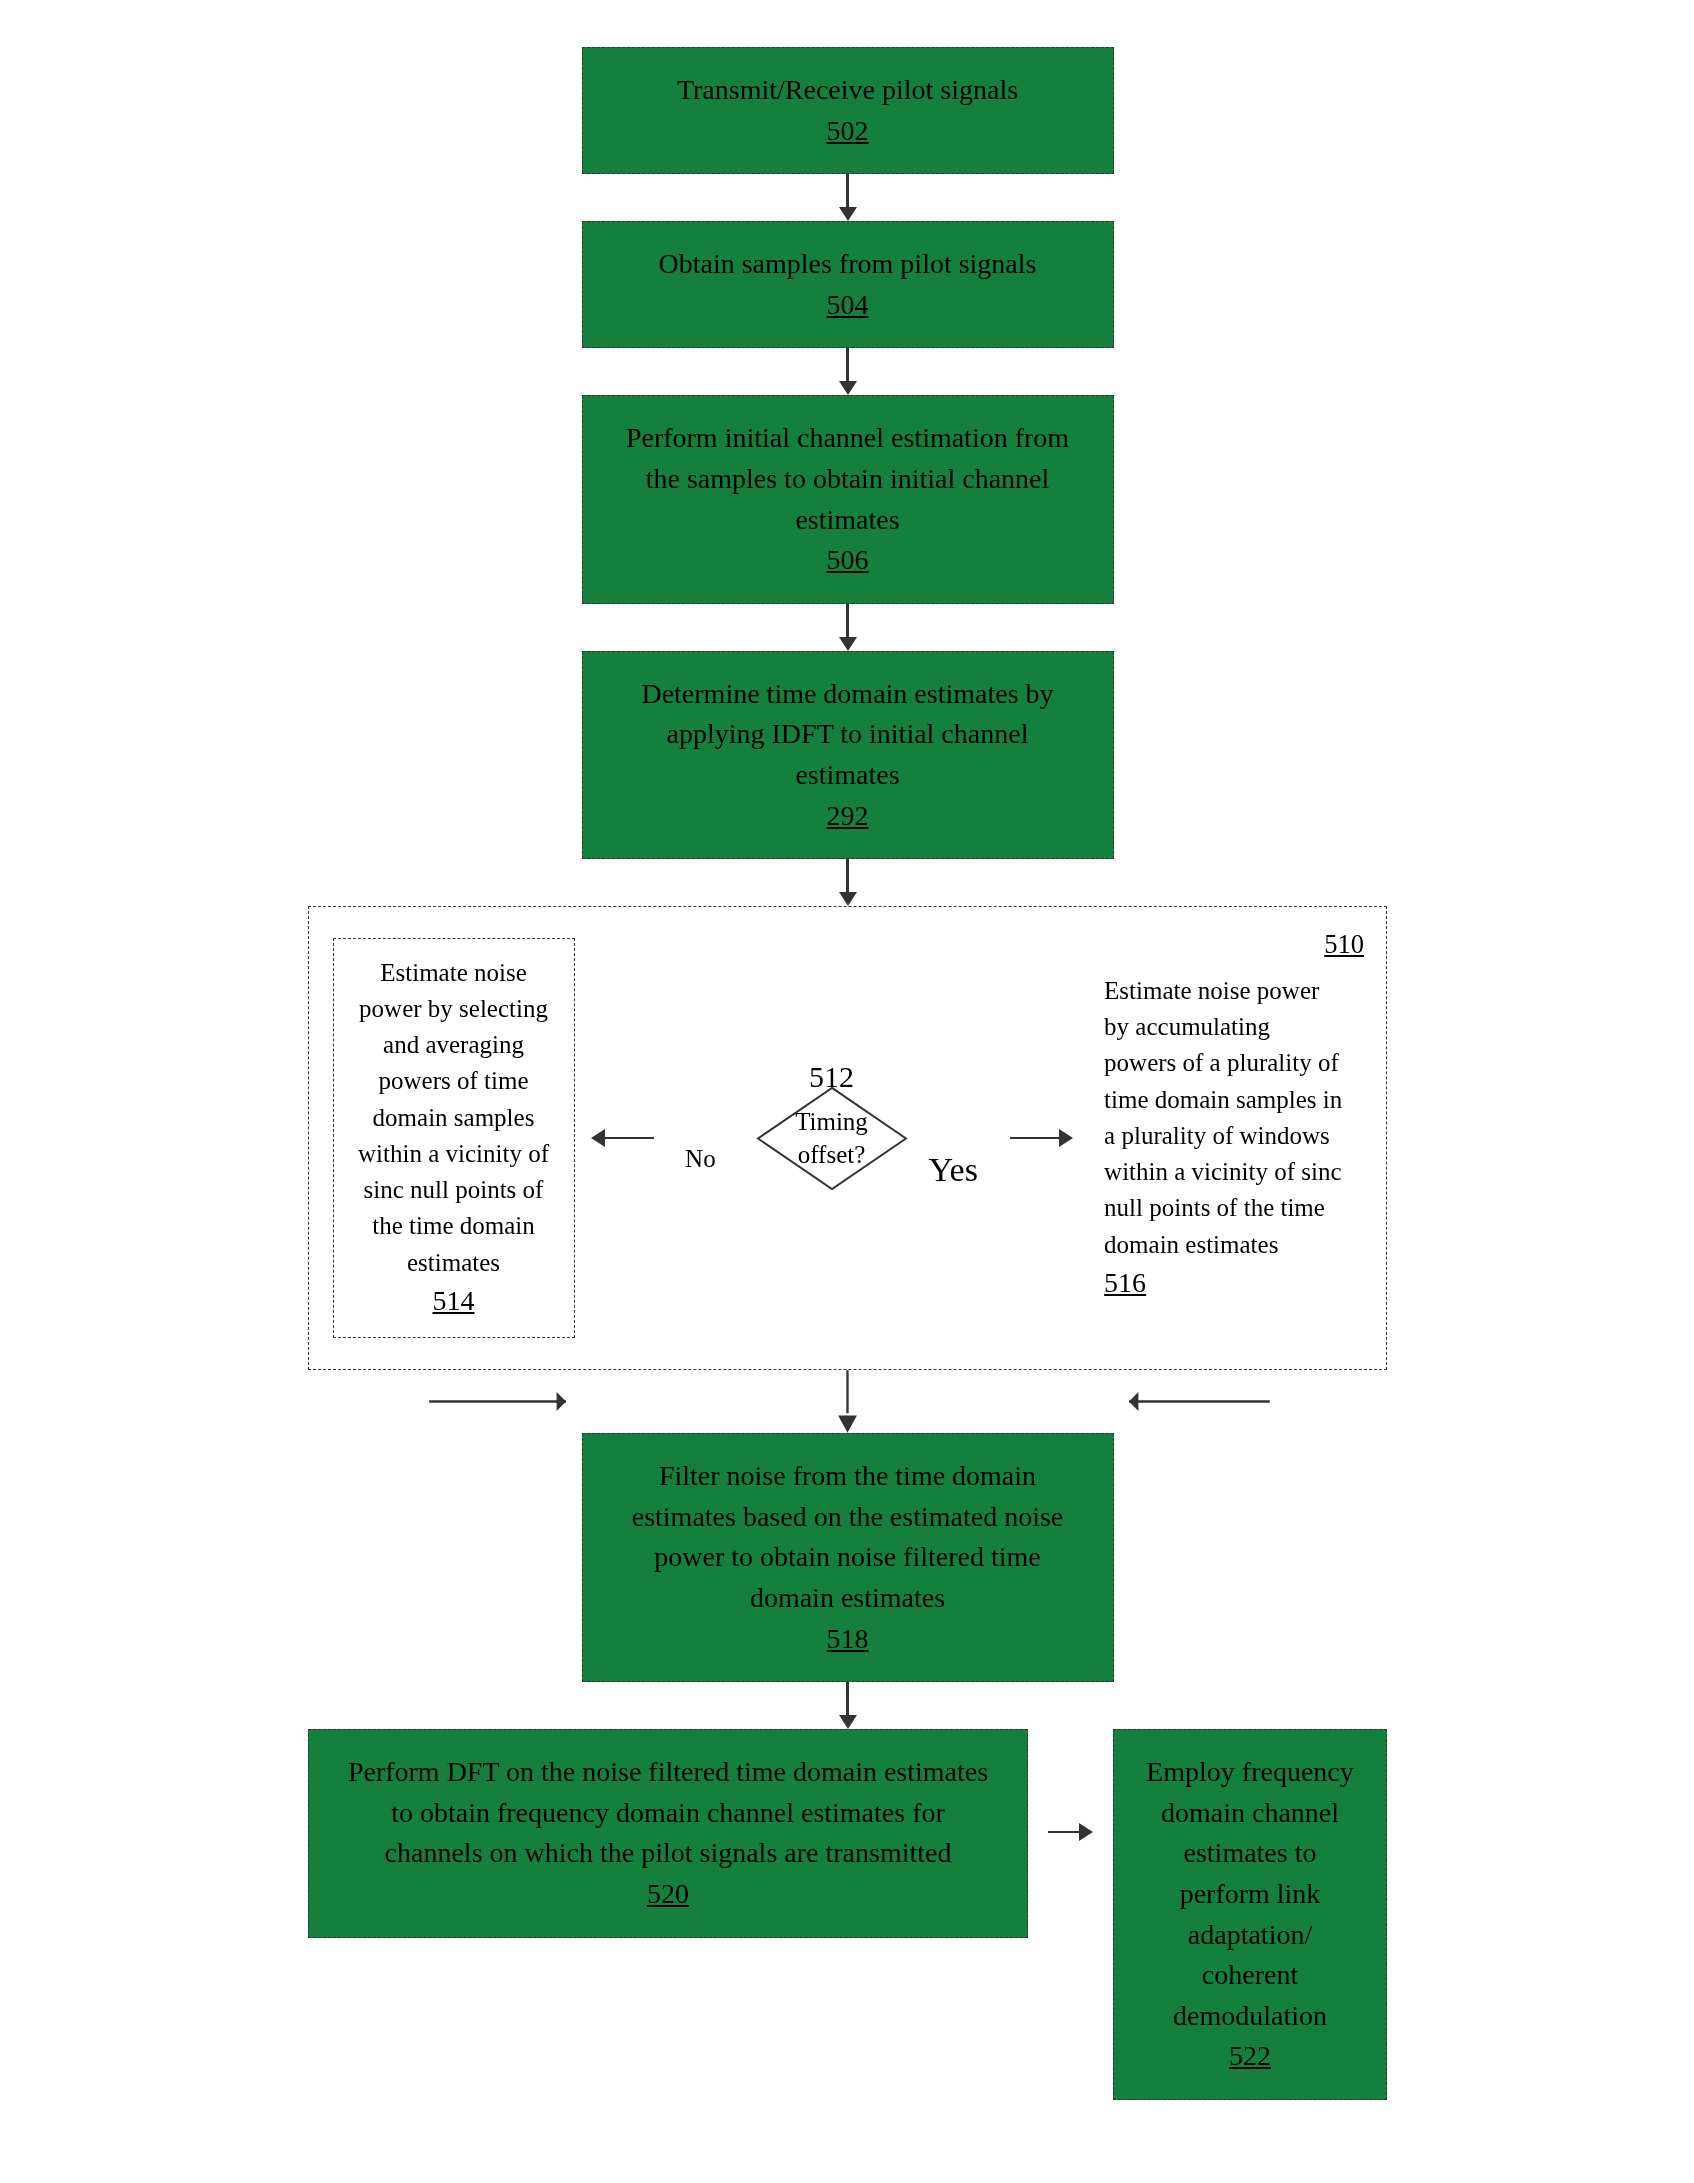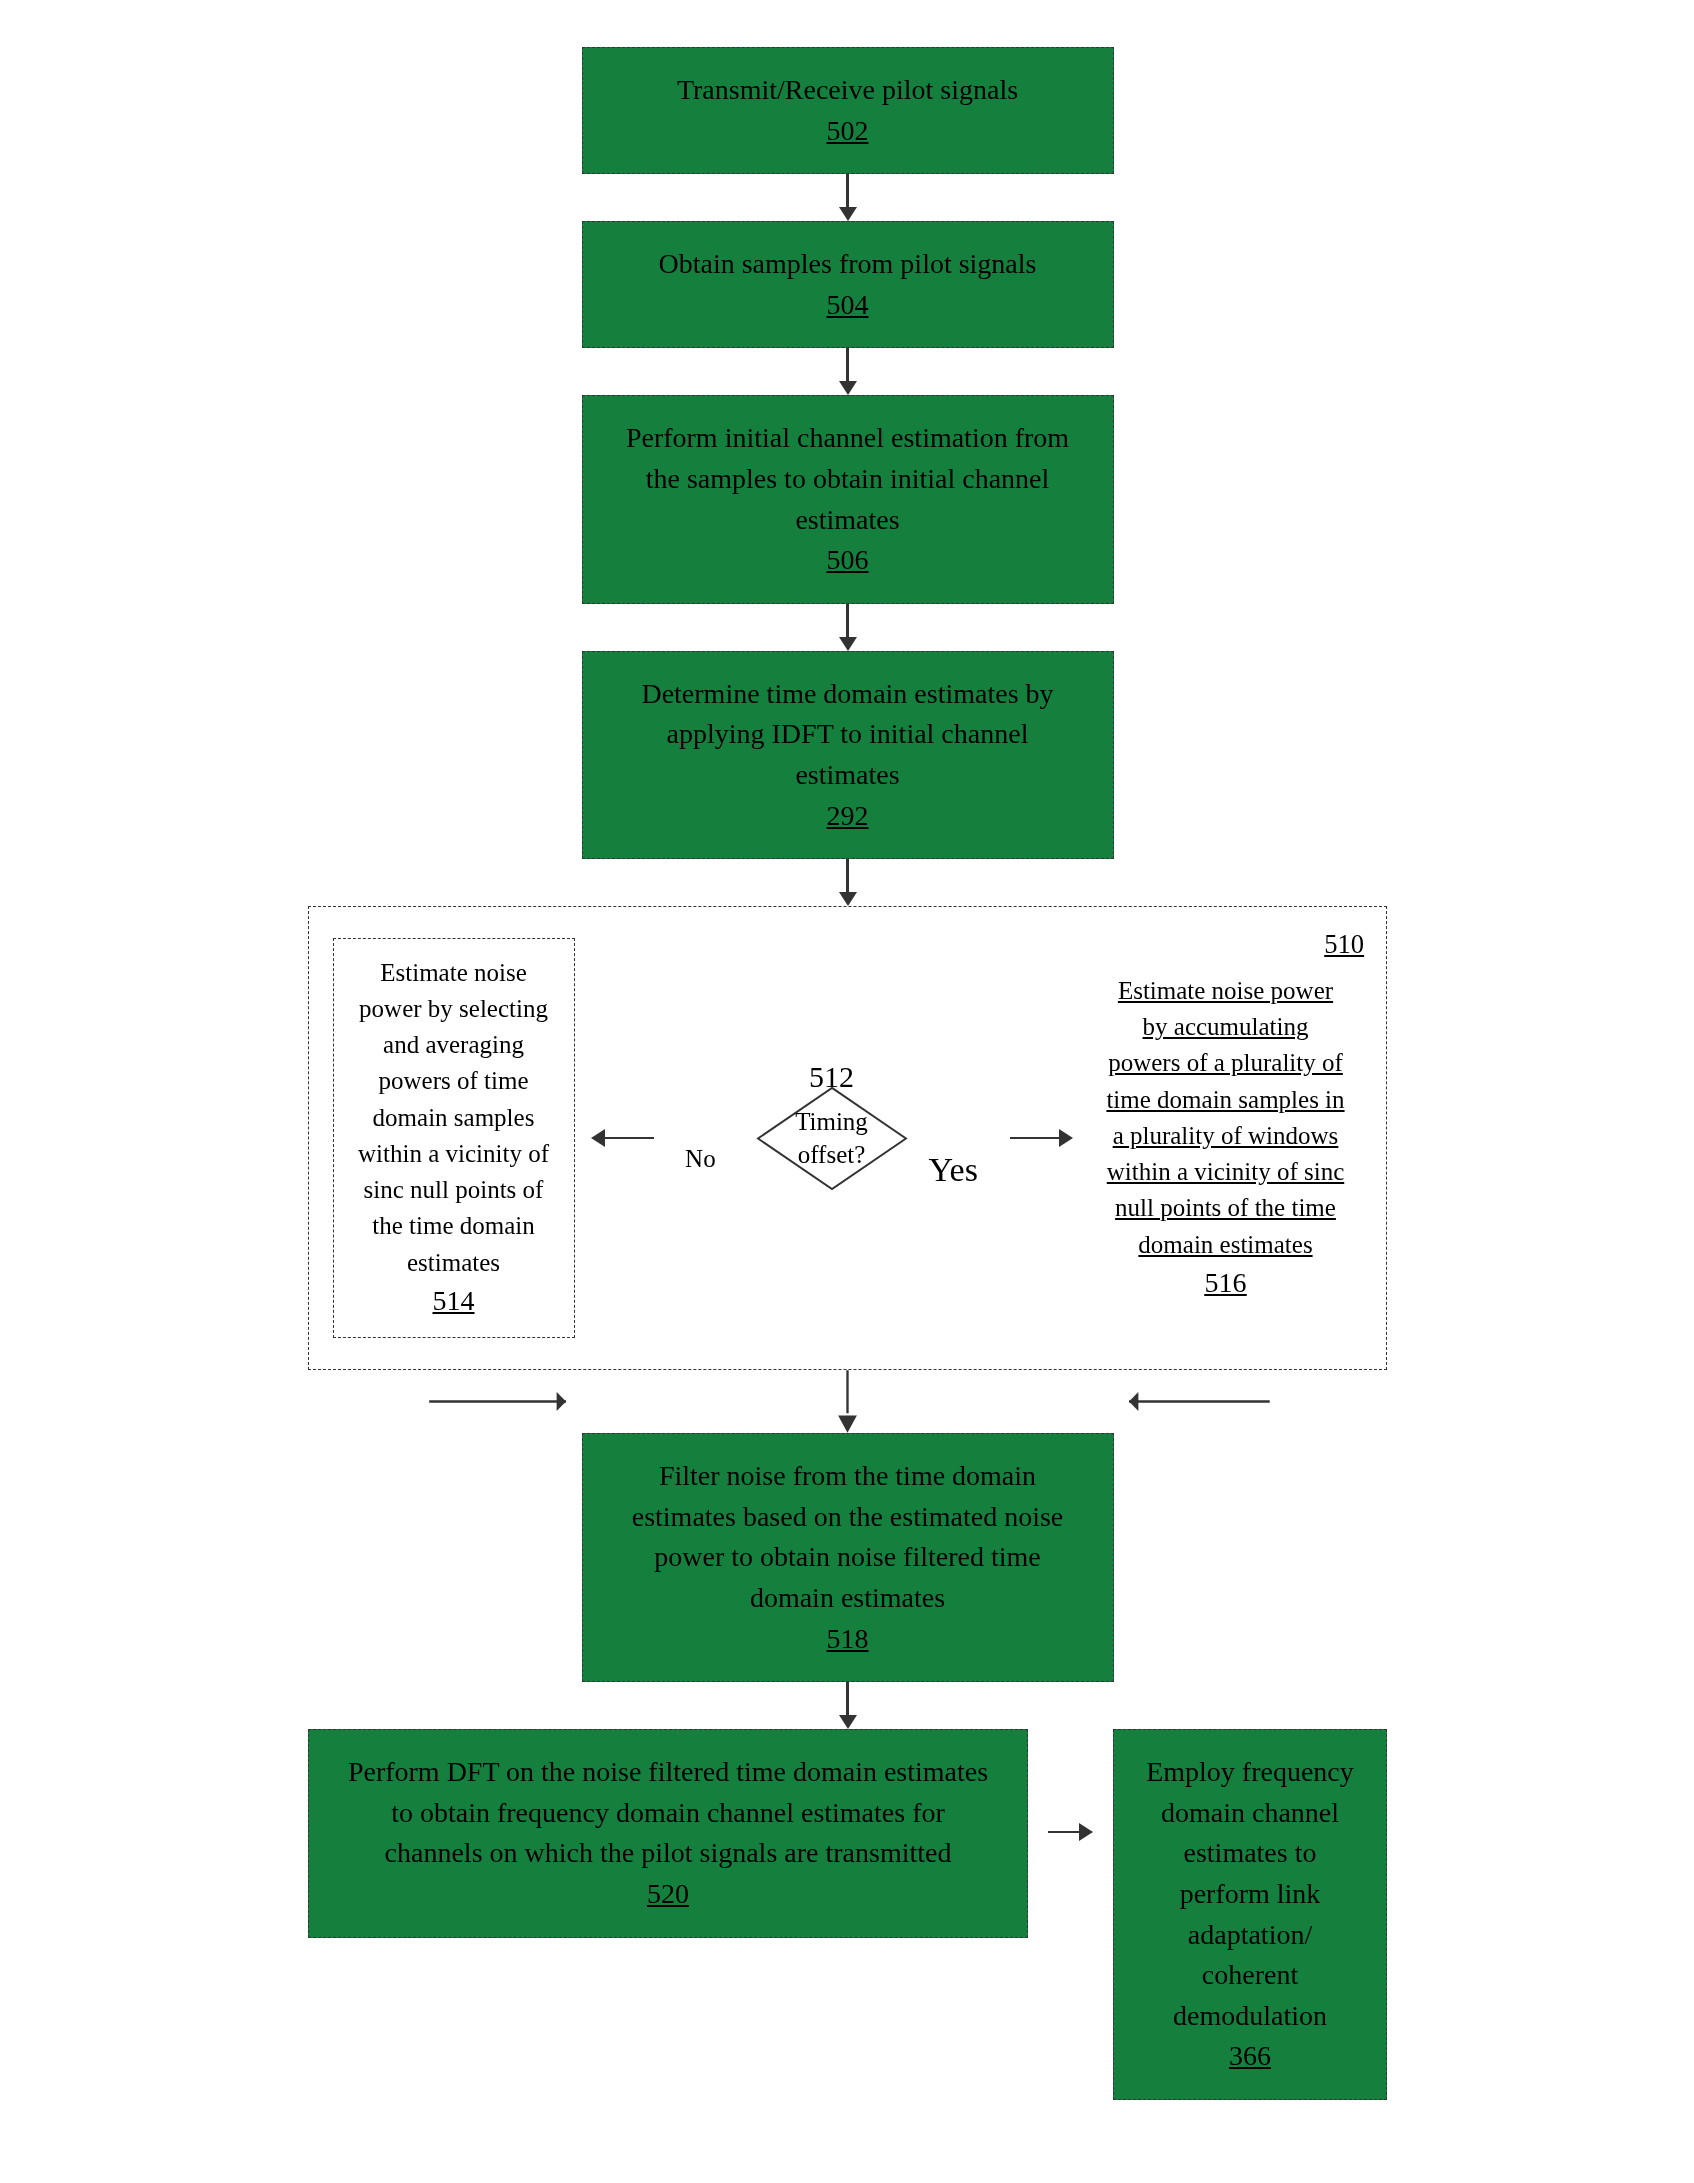--- a/index.html
+++ b/index.html
@@ -149,21 +149,21 @@
         <div style="position:absolute;left:15.6px;top:61px;font-size:25px;">No</div>
 
         <div style="position:absolute;right:15.6px;top:67px;font-size:34px;">Yes</div>
       </div>
 
       <div style="display:flex;align-items:center;width:63px;">
         <div class="h-line" style="flex:1;"></div>
         <div class="arrow-head-right"></div>
       </div>
 
-      <div style="width:274px;padding:15.6px;font-size:25px;line-height:1.45;text-align:center;background:#fff;flex-shrink:0;text-decoration:underline;">
+      <div style="width:274px;padding:15.6px;font-size:25px;line-height:1.45;text-align:left;background:#fff;flex-shrink:0;">
         <span>Estimate noise power by accumulating powers of a plurality of time domain samples in a plurality of windows within a vicinity of sinc null points of the time domain estimates</span><br>
         <span class="step-num">516</span>
       </div>
 
     </div>
   </div>
 
   <div style="position:relative;width:1079px;height:63px;display:flex;align-items:center;justify-content:center;">
 
     <div style="display:flex;flex-direction:column;align-items:center;">
@@ -201,19 +201,19 @@
       <span class="step-num">520</span>
     </div>
 
     <div style="display:flex;align-items:center;margin-top:94px;">
       <div class="h-line" style="width:31px;"></div>
       <div class="arrow-head-right"></div>
     </div>
 
     <div class="flow-box" style="width:274px;flex-shrink:0;">
       <span>Employ frequency domain channel estimates to perform link adaptation/ coherent demodulation</span><br>
-      <span class="step-num">366</span>
+      <span class="step-num">522</span>
     </div>
 
   </div>
 
 </div>
 
 
 </body></html>

